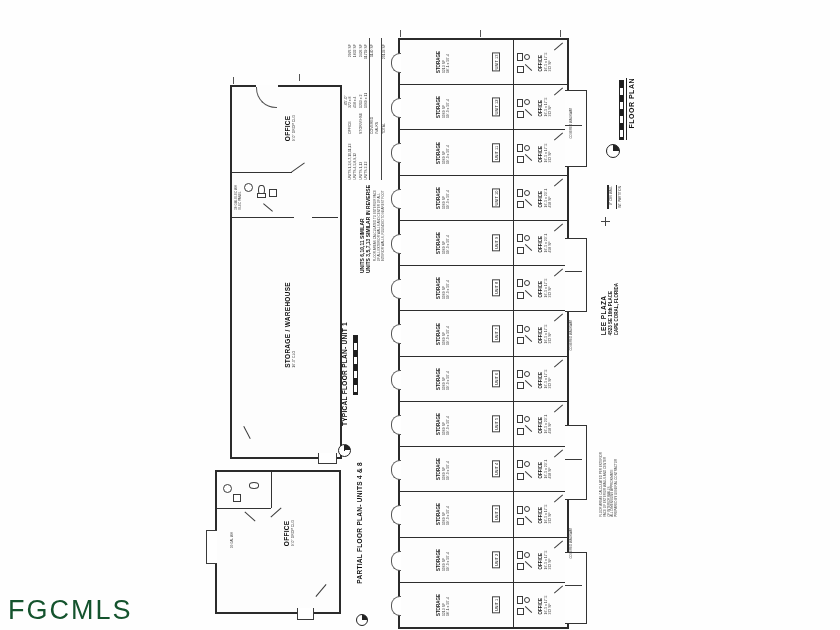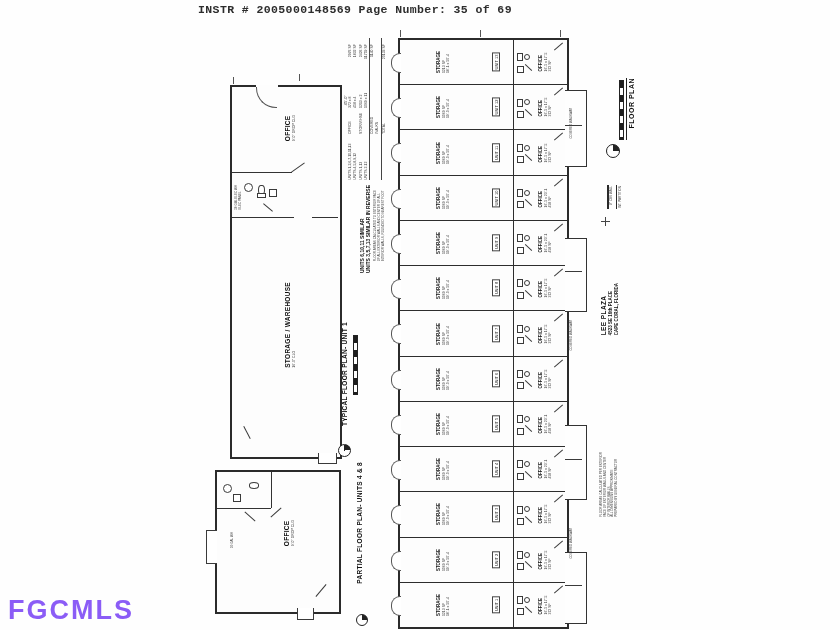--- a/index.html
+++ b/index.html
@@ -5,21 +5,21 @@
   html,body{margin:0;padding:0;}
   body{width:840px;height:630px;overflow:hidden;background:#ffffff;
        font-family:"Liberation Sans",sans-serif;color:#222;}
   #sheet{position:absolute;left:0;top:0;width:840px;height:630px;background:#fefefe;}
   .abs{position:absolute;}
   
   .vt{writing-mode:vertical-rl;transform:rotate(180deg);display:inline-block;
       white-space:nowrap;line-height:1.25;}
   .hdr{font-family:"Liberation Mono",monospace;font-size:11.5px;font-weight:bold;
        color:#2d2d2d;letter-spacing:.4px;}
-  .wm{font-size:27px;color:#8b5cf6;letter-spacing:2px;font-weight:bold;}
+  .wm{font-size:27px;color:#14532d;letter-spacing:2px;font-weight:normal;}
   .plan{border:2px solid #2b2b2b;background:#fdfdfd;}
   .wall-h{border-top:1.3px solid #333;}
   .wall-v{border-left:1.3px solid #333;}
   .b1{font-weight:bold;color:#111;}
   .t6{font-size:6.5px;letter-spacing:.3px;}
   .t5{font-size:5px;}
   .t45{font-size:4.5px;}
   .t4{font-size:4px;color:#333;}
   .t35{font-size:3.5px;color:#3a3a3a;}
   .t3{font-size:3px;color:#444;}
@@ -53,21 +53,20 @@
   .tick{position:absolute;width:1px;height:7px;background:#555;}
   .tbl-row{display:flex;font-size:3.5px;color:#333;line-height:1.5;}
   .c0{width:46px;} .c1{width:26px;} .c2{width:32px;} .c3{width:32px;text-align:right;}
   .rule{border-top:.8px solid #444;}
 </style>
 </head>
 <body>
 
 <div id="sheet">
 
-  <div class="abs hdr" style="left:198px;top:3px;">INSTR # 2005000148569 Page Number: 35 of 69</div>
 
   <div class="abs plan" style="left:230px;top:85px;width:108px;height:370px;">
 
     <div class="abs" style="left:24px;top:-2px;width:22px;height:2px;background:#fdfdfd;"></div>
     <div class="abs" style="left:24px;top:0;width:20px;height:20px;border:1px solid #555;
          border-top:none;border-right:none;border-radius:0 0 0 20px;"></div>
 
     <div class="abs wall-h" style="left:0;top:85px;width:60px;"></div>
     <div class="abs diag" style="left:58px;top:80px;width:16px;transform:rotate(-35deg);"></div>
     <div class="abs wall-h" style="left:0;top:130px;width:106px;"></div>

